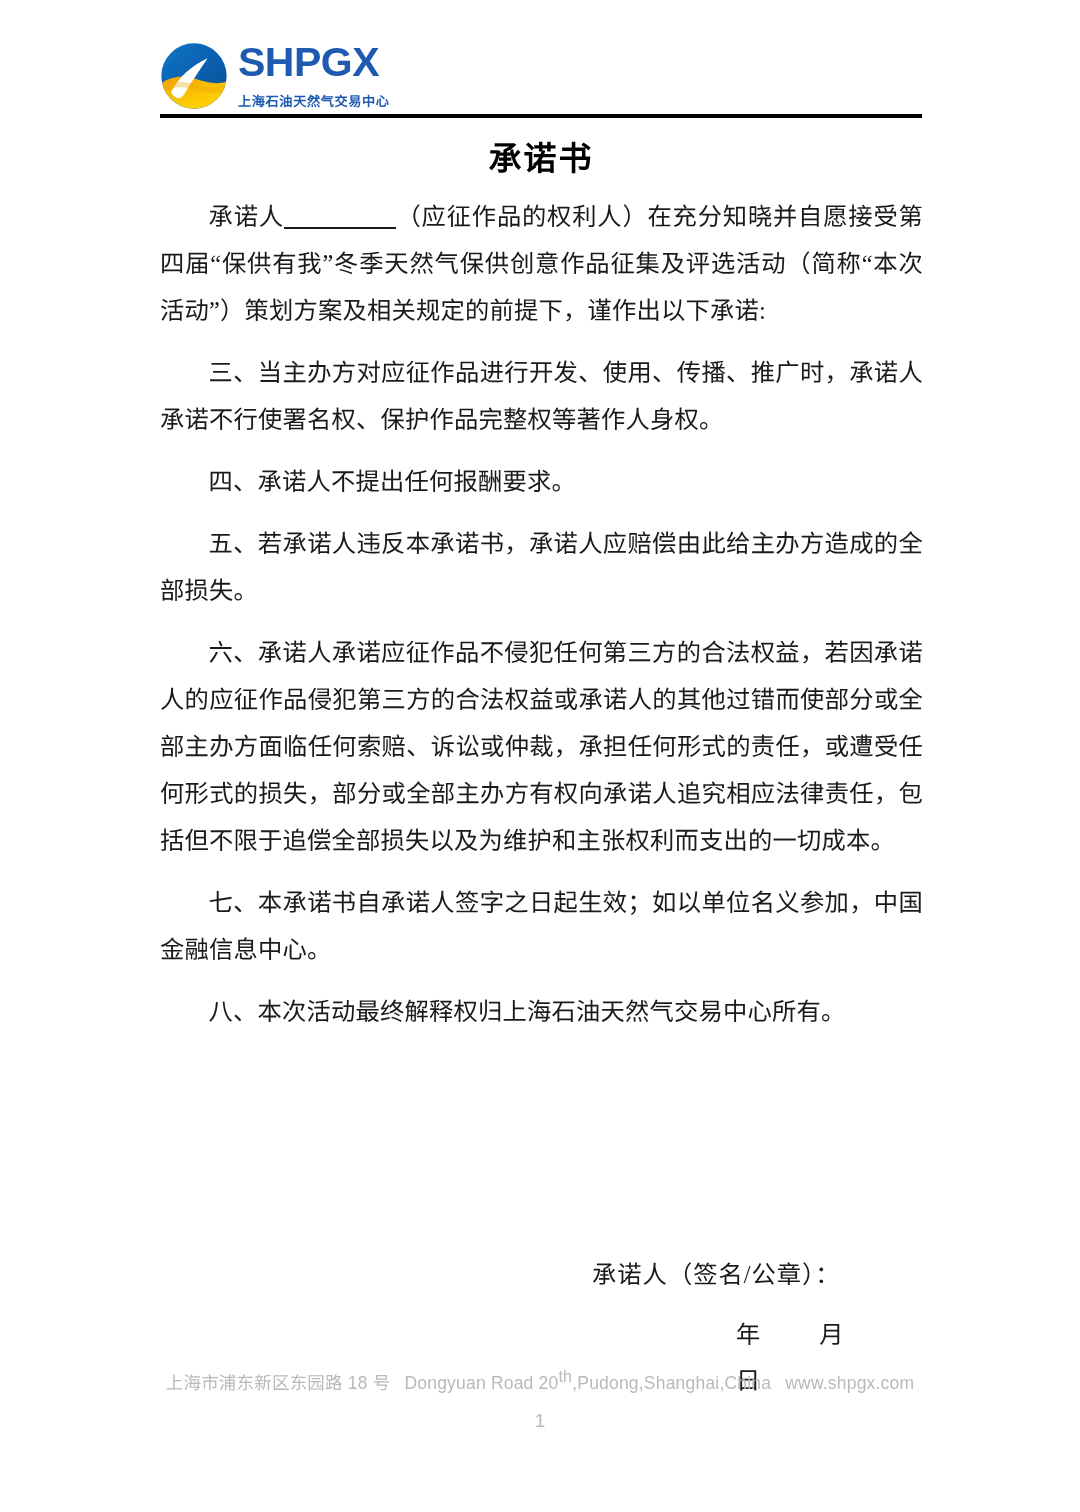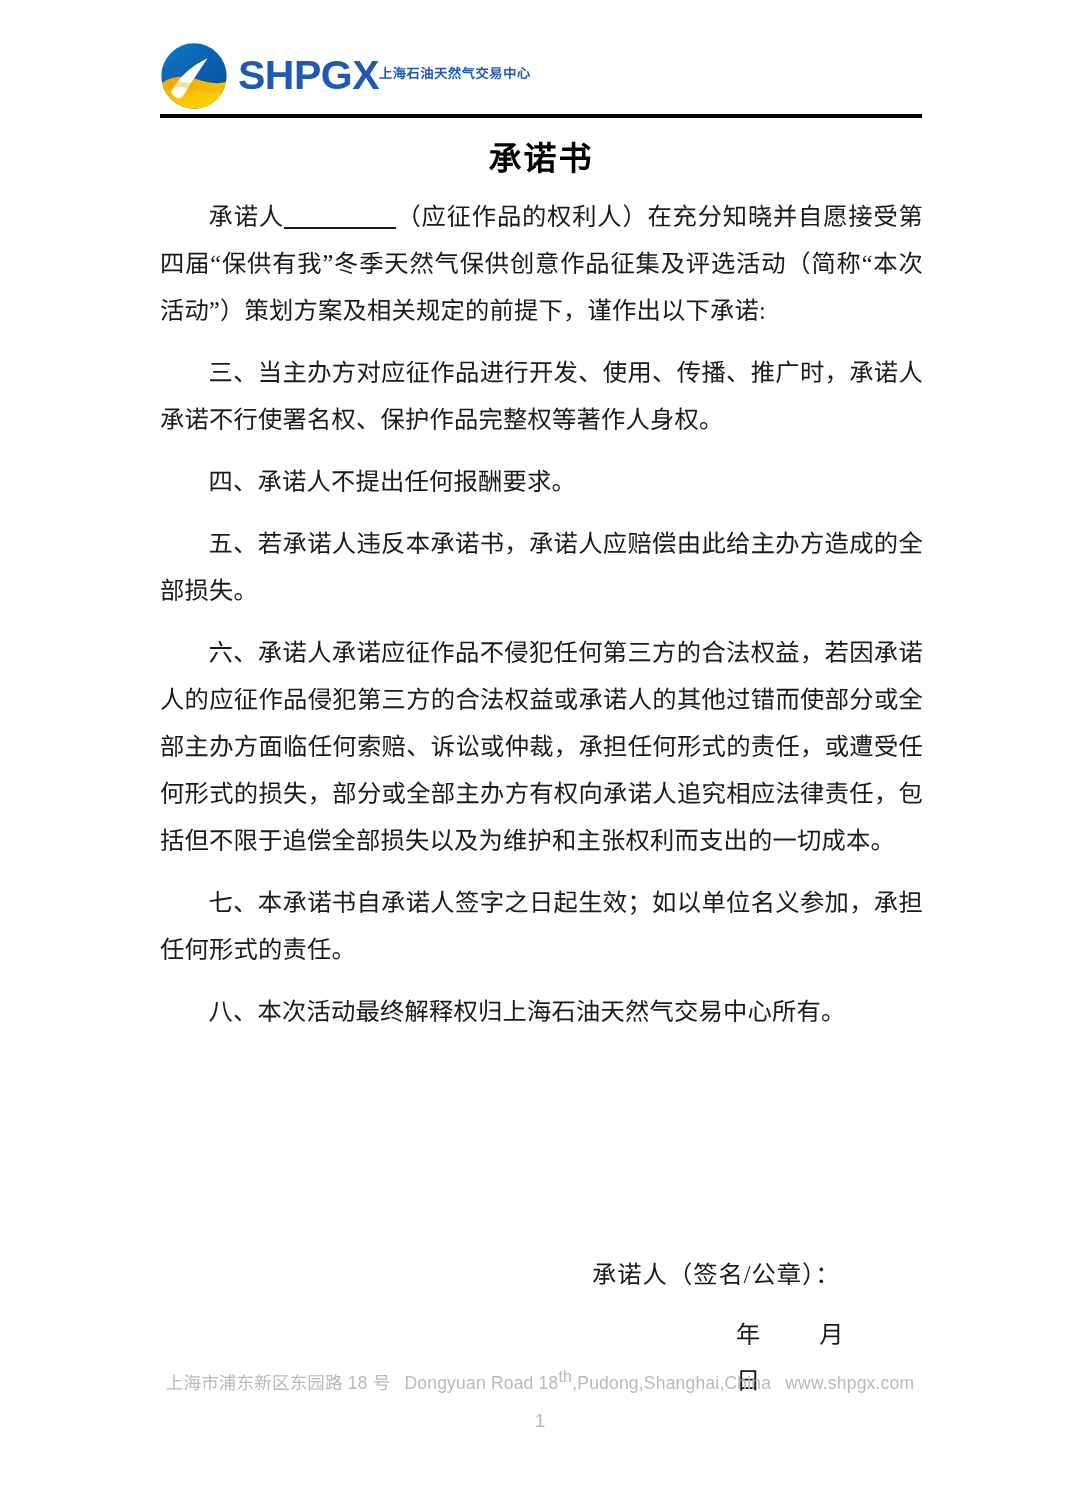--- a/index.html
+++ b/index.html
@@ -39,21 +39,21 @@
     width: 68px;
     height: 68px;
     flex: 0 0 68px;
     position: relative;
     margin-right: 10px;
   }
   .logo-mark svg { display: block; }
 
   .logo-wordmark {
     display: flex;
-    flex-direction: row;
+    flex-direction: column;
     justify-content: flex-end;
     line-height: 1;
     padding-bottom: 2px;
   }
   .logo-wordmark .wm-main {
     font-family: "Liberation Sans", "DejaVu Sans", sans-serif;
     font-weight: bold;
     font-size: 41px;
     letter-spacing: -0.5px;
     color: #1e5bb0;
@@ -212,27 +212,27 @@
   <div class="doc-title">承诺书</div>
 
   <div class="body-wrap">
 
     <p class="para indent"><span>承诺人</span><span class="blank-line"></span><span>（应征作品的权利人）在充分知晓并自愿接受第四届“保供有我”冬季天然气保供创意作品征集及评选活动（简称“本次活动”）策划方案及相关规定的前提下，谨作出以下承诺:</span></p>
 
     <p class="para indent">三、当主办方对应征作品进行开发、使用、传播、推广时，承诺人承诺不行使署名权、保护作品完整权等著作人身权。</p>
     <p class="para indent">四、承诺人不提出任何报酬要求。</p>
     <p class="para indent">五、若承诺人违反本承诺书，承诺人应赔偿由此给主办方造成的全部损失。</p>
     <p class="para indent">六、承诺人承诺应征作品不侵犯任何第三方的合法权益，若因承诺人的应征作品侵犯第三方的合法权益或承诺人的其他过错而使部分或全部主办方面临任何索赔、诉讼或仲裁，承担任何形式的责任，或遭受任何形式的损失，部分或全部主办方有权向承诺人追究相应法律责任，包括但不限于追偿全部损失以及为维护和主张权利而支出的一切成本。</p>
-    <p class="para indent">七、本承诺书自承诺人签字之日起生效；如以单位名义参加，承担任何形式的责任。</p>
+    <p class="para indent">七、本承诺书自承诺人签字之日起生效；如以单位名义参加，中国金融信息中心。</p>
     <p class="para indent">八、本次活动最终解释权归上海石油天然气交易中心所有。</p>
   </div>
 
   <div class="sign-block">
     <div class="sign-line">承诺人（签名/公章）：</div>
     <div class="date-line"><span>年</span><span class="dsep"></span><span>月</span><span class="dsep"></span><span>日</span></div>
   </div>
 
   <div class="footer">
-    <div class="footer-addr"><span>上海市浦东新区东园路 18 号</span><span class="gap"></span><span>Dongyuan Road 18</span><span class="sup">th</span><span>,Pudong,Shanghai,China</span><span class="gap"></span><span>www.shpgx.com</span></div>
+    <div class="footer-addr"><span>上海市浦东新区东园路 18 号</span><span class="gap"></span><span>Dongyuan Road 20</span><span class="sup">th</span><span>,Pudong,Shanghai,China</span><span class="gap"></span><span>www.shpgx.com</span></div>
     <div class="page-num">1</div>
   </div>
 
 </div>
 
 </body></html>

